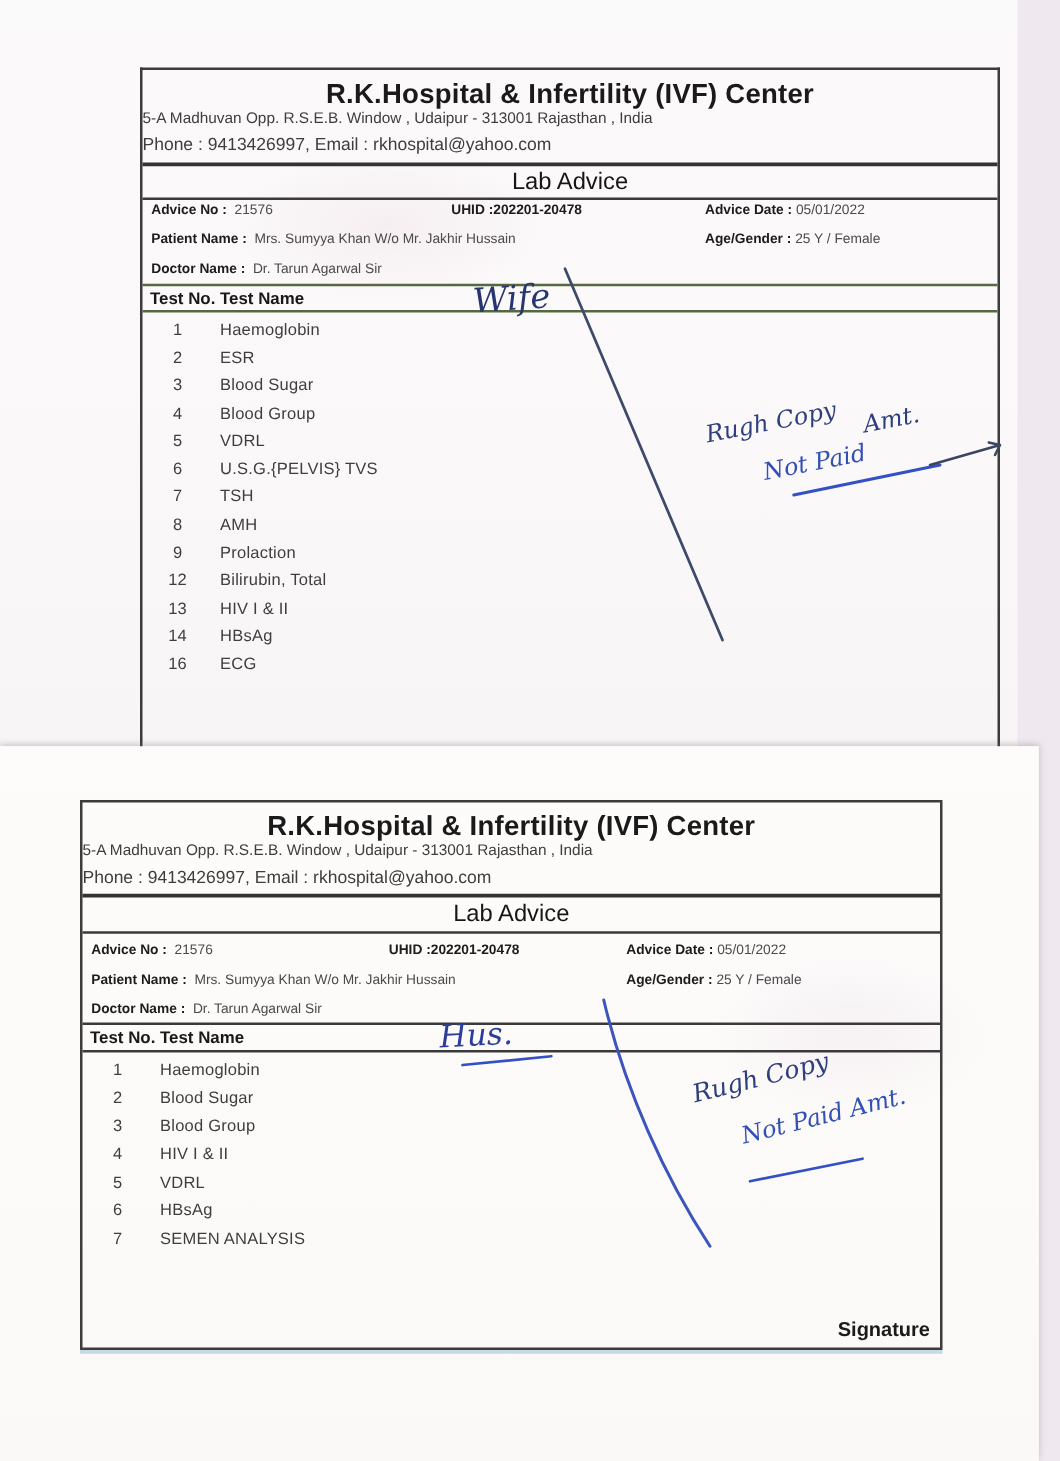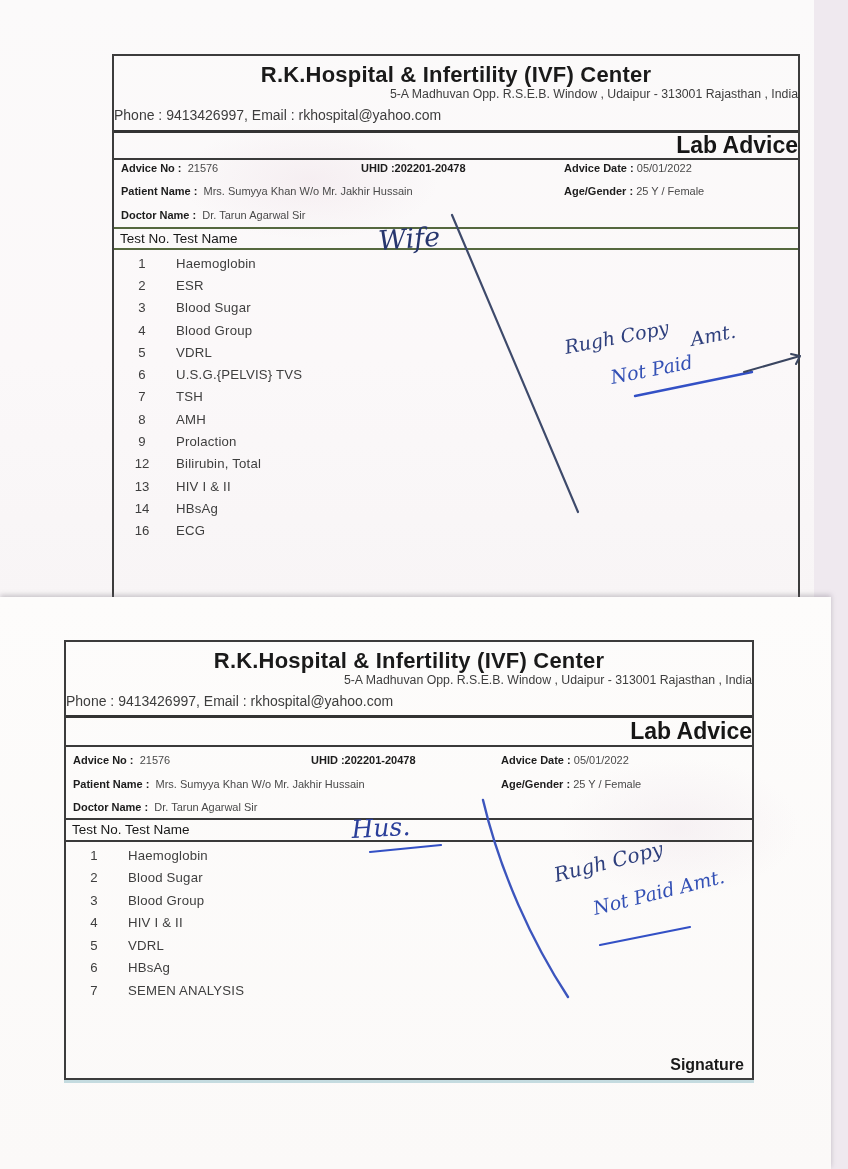--- a/index.html
+++ b/index.html
@@ -15,42 +15,42 @@
     background:linear-gradient(180deg,#fdfcfb 0%,#fbf9f8 100%);
     box-shadow:0 -2px 5px rgba(110,100,115,.35)}
   .stain{position:absolute;pointer-events:none}
 
   .doc{position:absolute;border:2px solid #3c3c3c;background:transparent}
   #doc1{left:112px;top:54px;width:684px;height:546px;border-bottom:none}
   #doc2{left:64px;top:43px;width:686px;height:436px;box-shadow:0 3px 0 rgba(70,150,165,.30)}
 
   .doc-title{position:absolute;left:0;right:0;top:6px;text-align:center;
     font-size:22px;font-weight:bold;color:#1a1a1a;letter-spacing:.2px}
-  .doc-addr{position:absolute;left:0;right:0;top:31px;text-align:right;
+  .doc-addr{position:absolute;left:0;right:0;top:31px;text-align:left;
     font-size:12.3px;color:#3d3d3d}
   .doc-phone{position:absolute;left:0;right:0;top:51px;text-align:left;
     font-size:14px;color:#3d3d3d}
   .lab-bar{position:absolute;left:0;right:0;top:74px;height:25px;
     border-top:3px solid #333;border-bottom:2px solid #3a3a3a;
-    text-align:right;font-weight:bold;font-size:23px;color:#161616;line-height:25px}
+    text-align:center;font-weight:normal;font-size:19px;color:#161616;line-height:25px}
   #doc2 .lab-bar{top:73px;height:27px;line-height:27px}
 
   .inforow{position:absolute;left:0;right:0;font-size:11px;color:#4a4a4a;
     padding-left:7px;white-space:nowrap}
   .lbl{font-weight:bold;color:#1c1c1c}
   .c2{position:absolute;left:247px;white-space:nowrap}
   .c3{position:absolute;left:450px;white-space:nowrap}
   #doc2 .c2{left:245px}
   #doc2 .c3{left:435px}
   .r1{top:106px}.r2{top:129px}.r3{top:153px}
   #doc2 .r1{top:112px}#doc2 .r2{top:136px}#doc2 .r3{top:159px}
 
   .testhead{position:absolute;left:0;right:0;top:171px;height:19px;
     border-top:2px solid #3a3a3a;border-bottom:2px solid #3a3a3a;
-    font-weight:normal;font-size:13.5px;color:#181818;padding-left:6px;line-height:19px}
+    font-weight:bold;font-size:13.5px;color:#181818;padding-left:6px;line-height:19px}
   #doc1 .testhead{border-top-color:#55683f;border-bottom-color:#55683f}
   #doc2 .testhead{top:176px;height:20px;line-height:20px}
 
   .tests{position:absolute;left:0;right:0;top:196px}
   #doc2 .tests{top:202px}
   .trow{height:22.3px;display:flex;align-items:center;font-size:13.2px;color:#3e3e3e}
   #doc2 .trow{height:22.5px}
   .tno{width:40px;margin-left:8px;text-align:center}
   .tname{margin-left:14px;letter-spacing:.2px}
 

